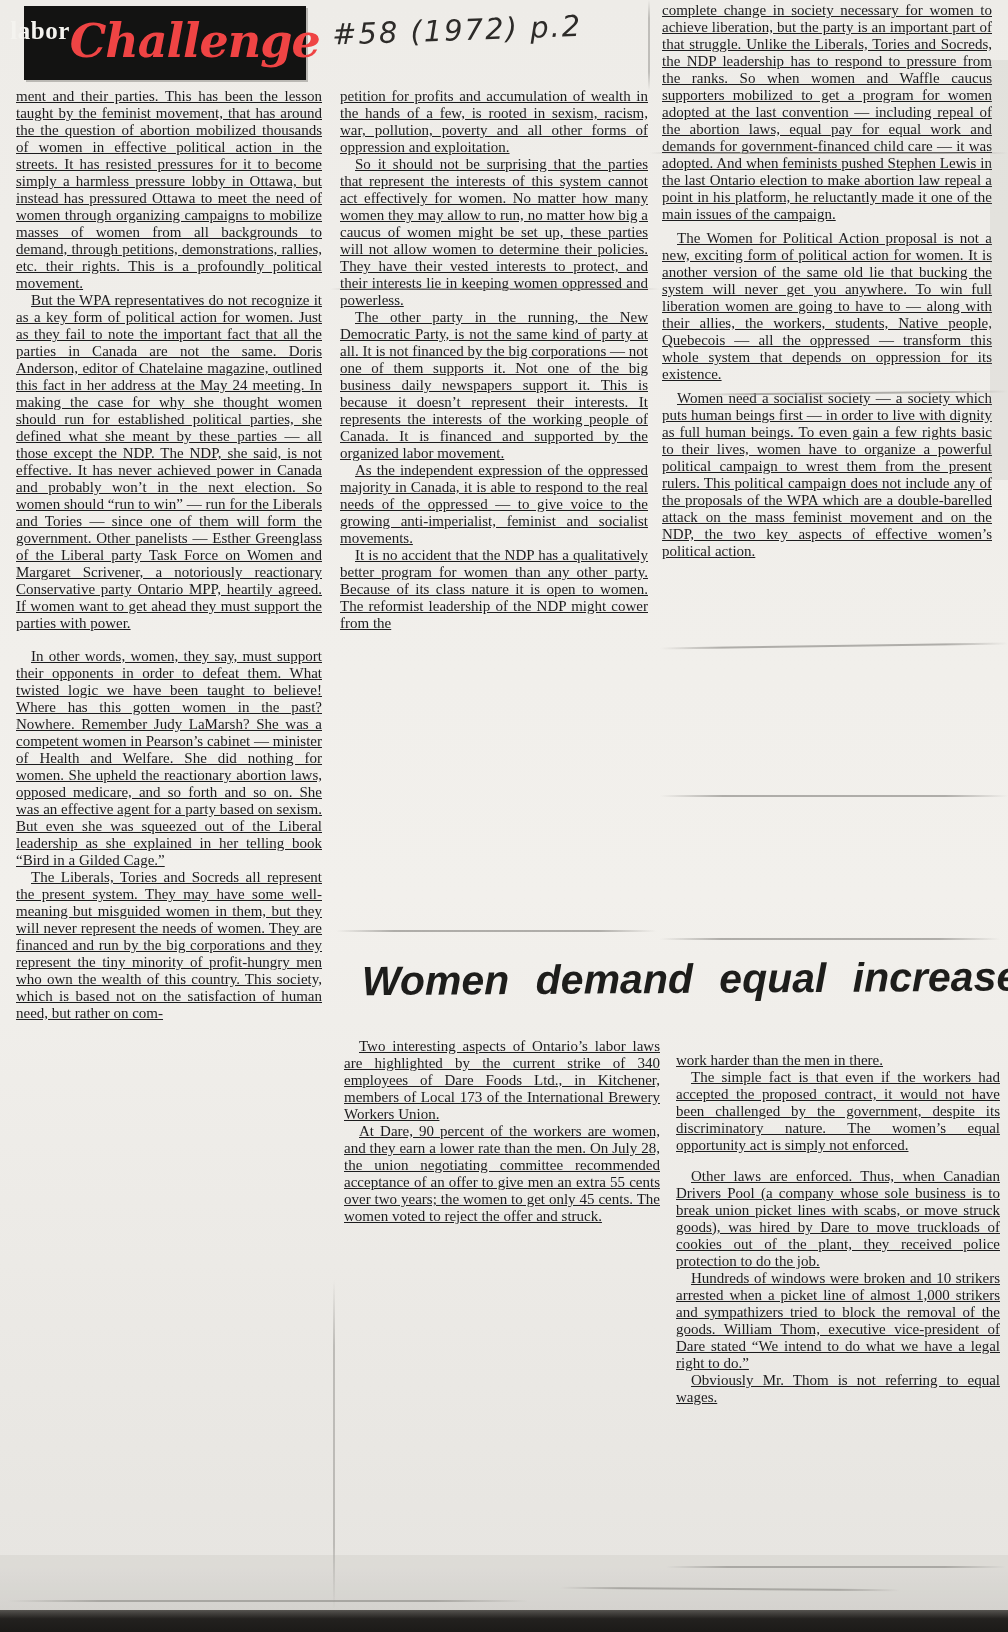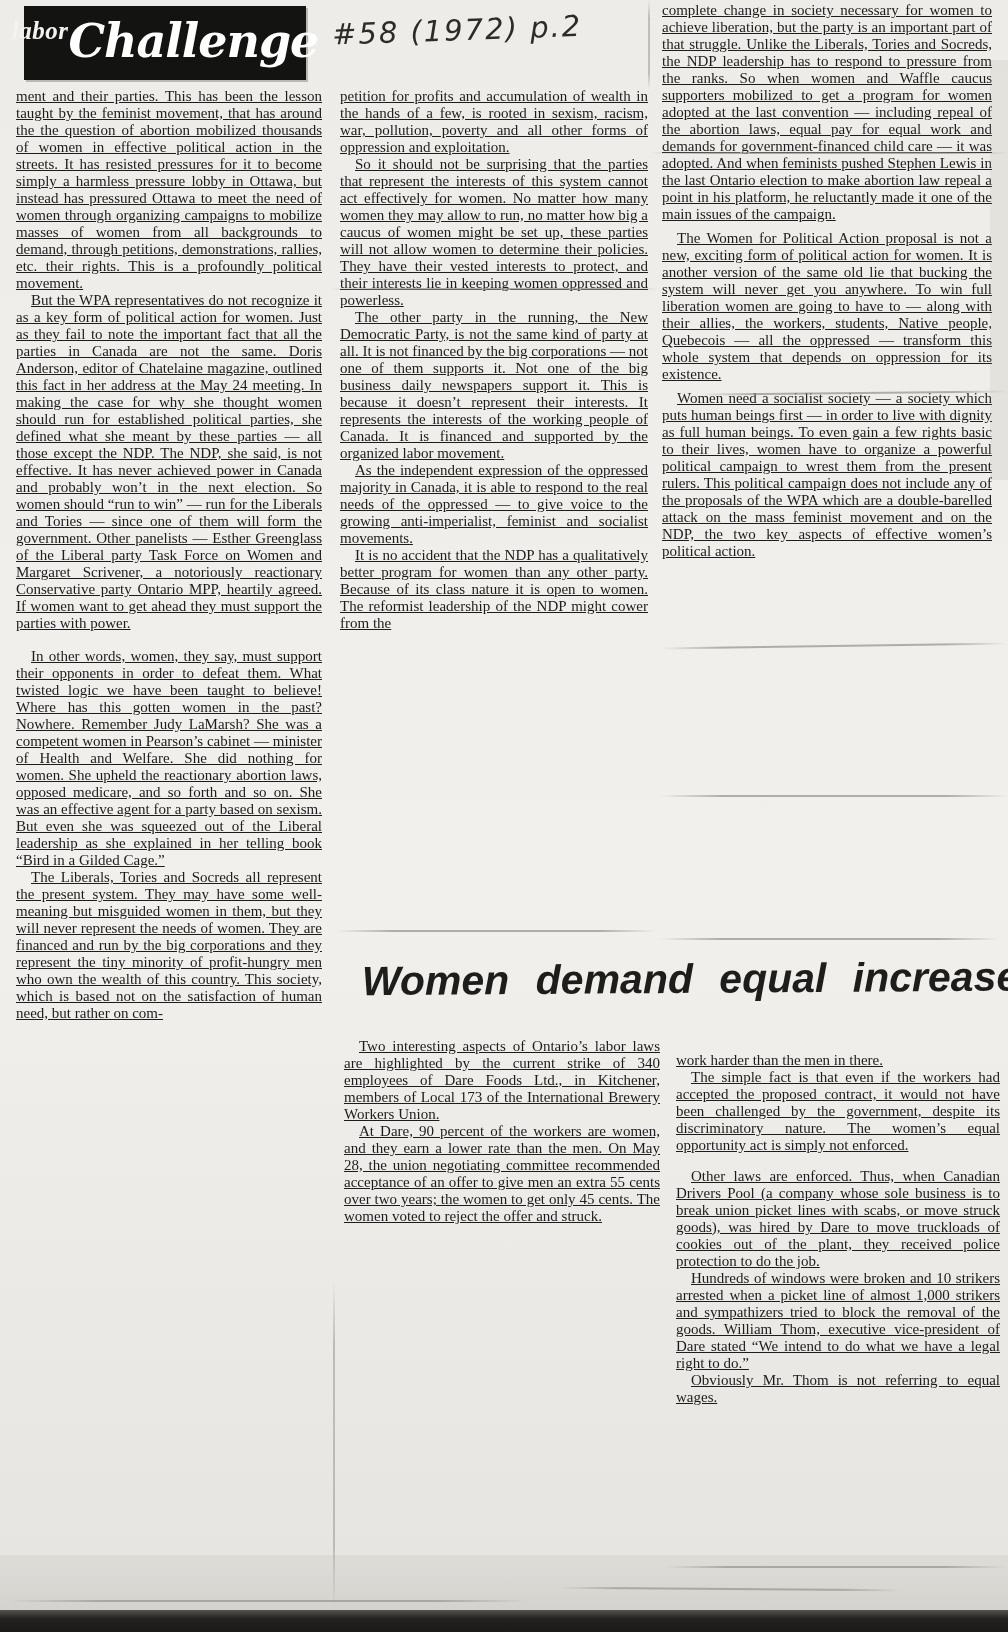--- a/index.html
+++ b/index.html
@@ -7,26 +7,26 @@
     position:relative;width:1008px;height:1632px;overflow:hidden;
     background:linear-gradient(180deg,#eeece8 0%,#f2f0ec 55%,#e7e5e1 96%,#d8d6d2 100%);
     font-family:"Liberation Serif", serif;color:#1c1c1e;
   }
   .masthead{
     position:absolute;left:24px;top:6px;width:282px;height:74px;
     background:#131312;display:flex;align-items:center;justify-content:center;
     box-shadow:2px 2px 0 rgba(90,88,84,.35);
   }
   .mast-labor{
-    font-family:"Liberation Serif",serif;font-style:italic;font-weight:bold;
+    font-family:"Liberation Serif",serif;font-weight:bold;
     color:#f4f3ef;font-size:25px;transform:translateY(-12px);letter-spacing:.5px;
   }
   .mast-challenge{
     font-family:"DejaVu Serif",serif;font-style:italic;font-weight:bold;
-    color:#ffffff;font-size:46px;letter-spacing:-1px;transform:translateY(-2px);
+    color:#ef4444;font-size:46px;letter-spacing:-1px;transform:translateY(-2px);
   }
   .annotation{
     position:absolute;left:332px;top:12px;width:320px;
     font-family:"DejaVu Sans",sans-serif;font-style:italic;
     font-size:29px;color:#2d2b29;transform:rotate(-2deg);letter-spacing:2px;
   }
   .col{position:absolute;text-align:justify;font-size:15px;line-height:17px;text-decoration:underline;}
   .para{margin:0;text-indent:15px;}
   .para.no-indent{text-indent:0;}
   .col1{left:16px;top:88px;width:306px;}
@@ -78,21 +78,21 @@
   <div class="col col3">
       <p class="para no-indent">complete change in society necessary for women to achieve liberation, but the party is an important part of that struggle. Unlike the Liberals, Tories and Socreds, the NDP leadership has to respond to pressure from the ranks. So when women and Waffle caucus supporters mobilized to get a program for women adopted at the last convention — including repeal of the abortion laws, equal pay for equal work and demands for government-financed child care — it was adopted. And when feminists pushed Stephen Lewis in the last Ontario election to make abortion law repeal a point in his platform, he reluctantly made it one of the main issues of the campaign.</p>
       <p class="para" style="margin-top: 7px;">The Women for Political Action proposal is not a new, exciting form of political action for women. It is another version of the same old lie that bucking the system will never get you anywhere. To win full liberation women are going to have to — along with their allies, the workers, students, Native people, Quebecois — all the oppressed — transform this whole system that depends on oppression for its existence.</p>
       <p class="para" style="margin-top: 7px;">Women need a socialist society — a society which puts human beings first — in order to live with dignity as full human beings. To even gain a few rights basic to their lives, women have to organize a powerful political campaign to wrest them from the present rulers. This political campaign does not include any of the proposals of the WPA which are a double-barelled attack on the mass feminist movement and on the NDP, the two key aspects of effective women’s political action.</p>
     </div>
 
   <div class="headline2">Women demand equal increase</div>
 
   <div class="col colA">
       <p class="para">Two interesting aspects of Ontario’s labor laws are highlighted by the current strike of 340 employees of Dare Foods Ltd., in Kitchener, members of Local 173 of the International Brewery Workers Union.</p>
-      <p class="para">At Dare, 90 percent of the workers are women, and they earn a lower rate than the men. On May 28, the union negotiating committee recommended acceptance of an offer to give men an extra 55 cents over two years; the women to get only 45 cents. The women voted to reject the offer and struck.</p>
+      <p class="para">At Dare, 90 percent of the workers are women, and they earn a lower rate than the men. On July 28, the union negotiating committee recommended acceptance of an offer to give men an extra 55 cents over two years; the women to get only 45 cents. The women voted to reject the offer and struck.</p>
     </div>
   <div class="col colB">
       <p class="para no-indent">work harder than the men in there.</p>
       <p class="para">The simple fact is that even if the workers had accepted the proposed contract, it would not have been challenged by the government, despite its discriminatory nature. The women’s equal opportunity act is simply not enforced.</p>
       <p class="para" style="margin-top: 14px;">Other laws are enforced. Thus, when Canadian Drivers Pool (a company whose sole business is to break union picket lines with scabs, or move struck goods), was hired by Dare to move truckloads of cookies out of the plant, they received police protection to do the job.</p>
       <p class="para" style="">Hundreds of windows were broken and 10 strikers arrested when a picket line of almost 1,000 strikers and sympathizers tried to block the removal of the goods. William Thom, executive vice-president of Dare stated “We intend to do what we have a legal right to do.”</p>
       <p class="para">Obviously Mr. Thom is not referring to equal wages.</p>
     </div>
 
   <div class="crease" style="left:330px;top:288px;width:330px;"></div>

